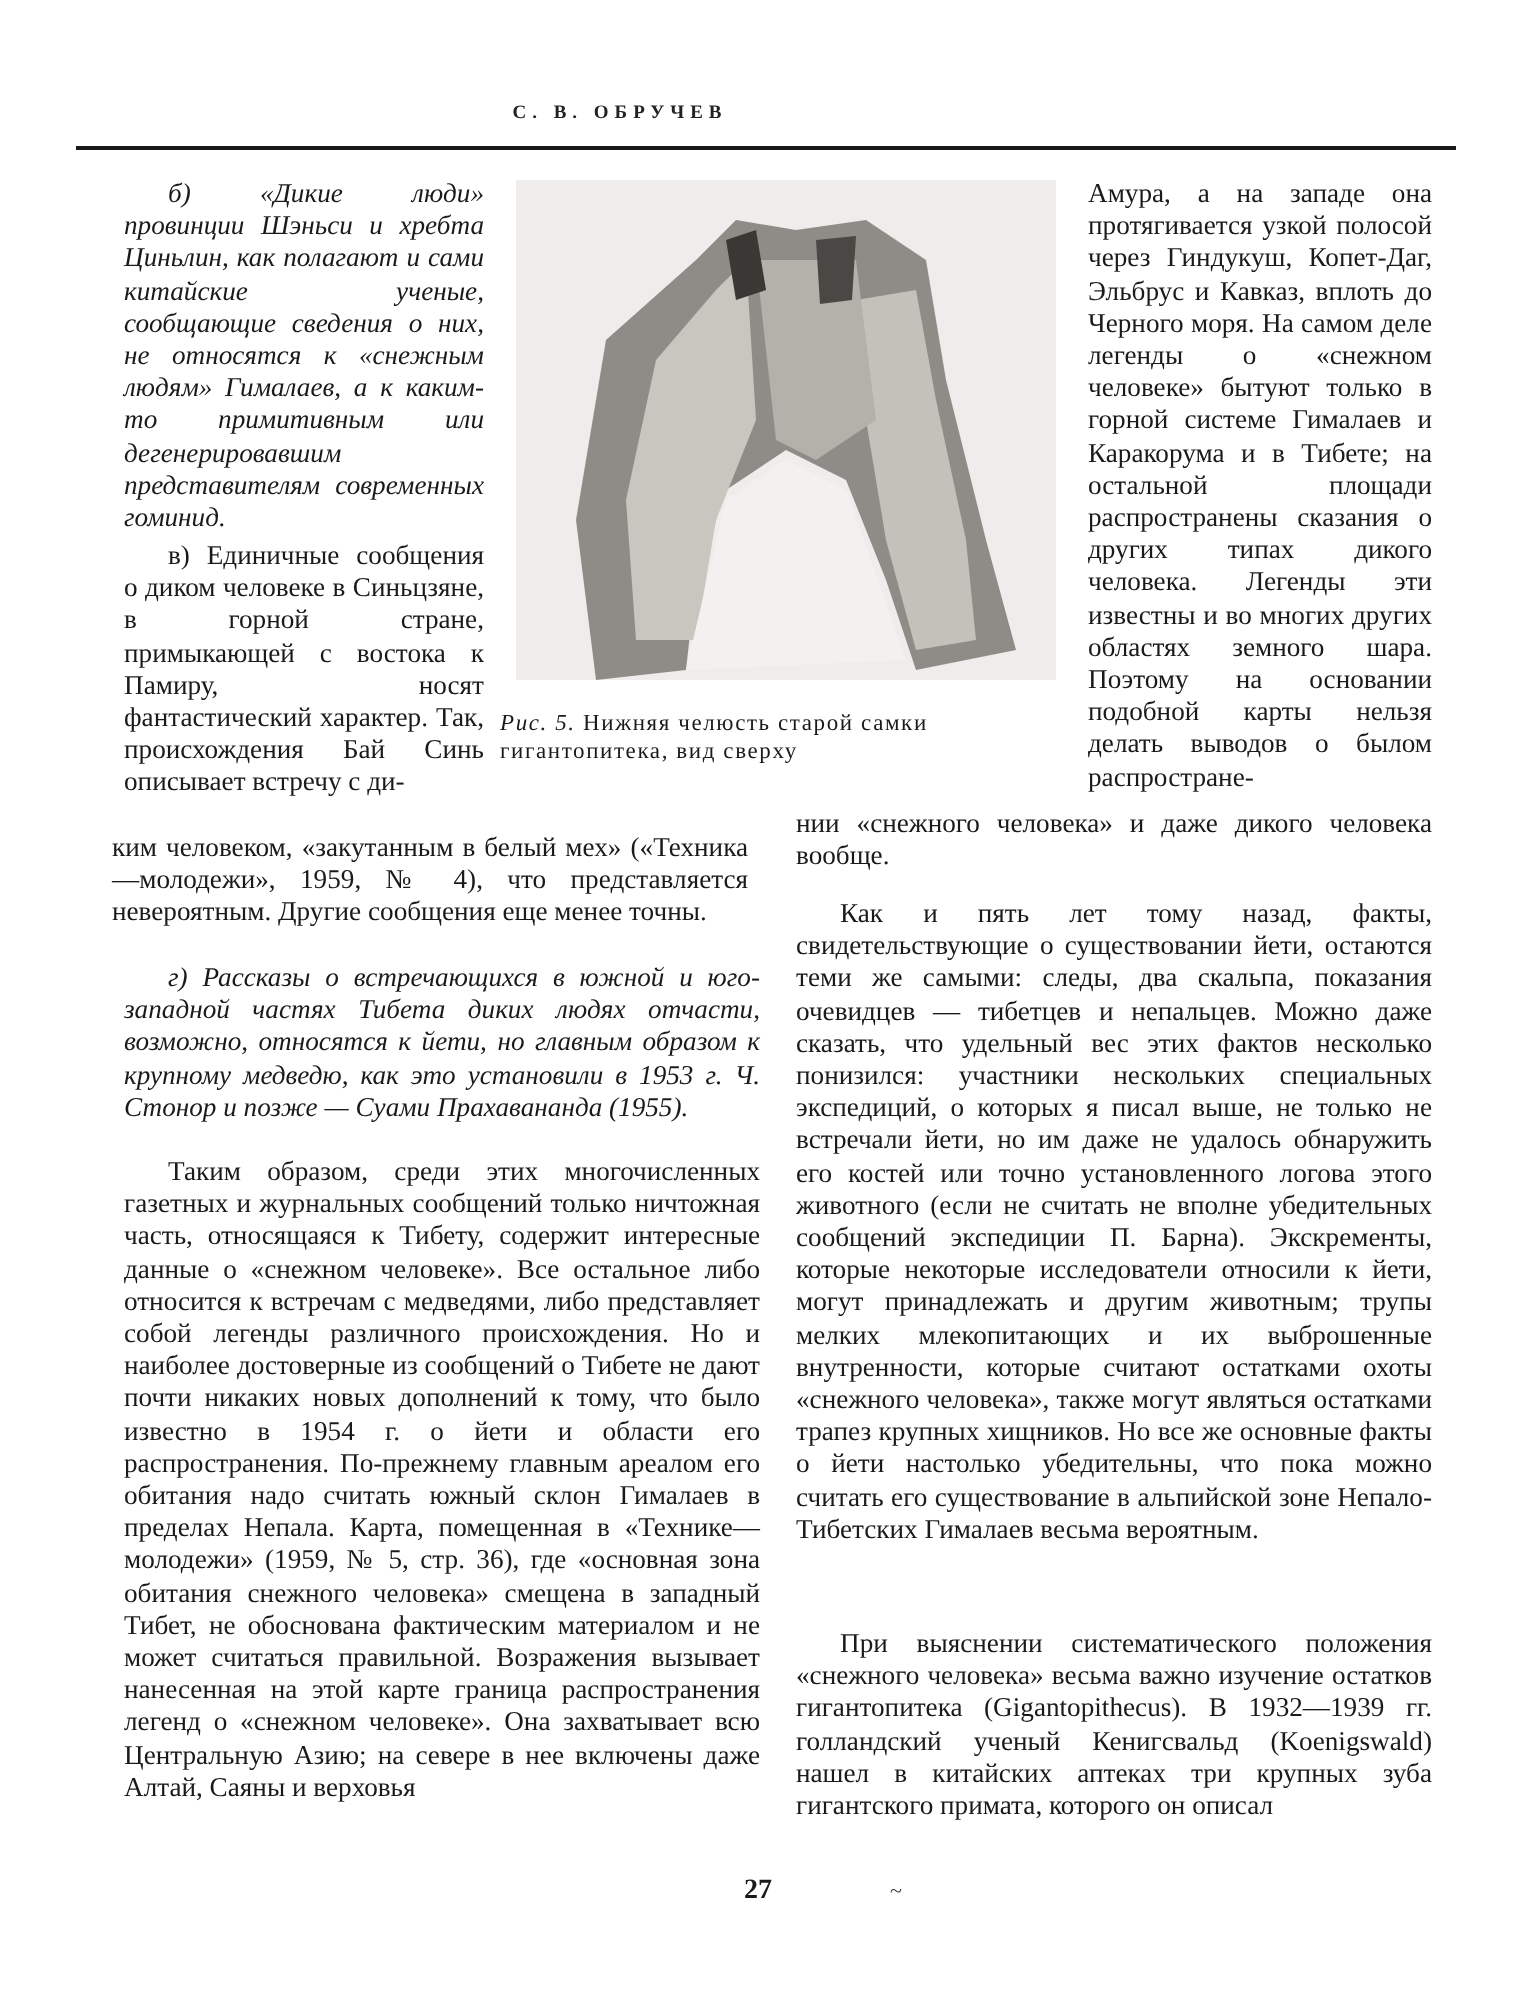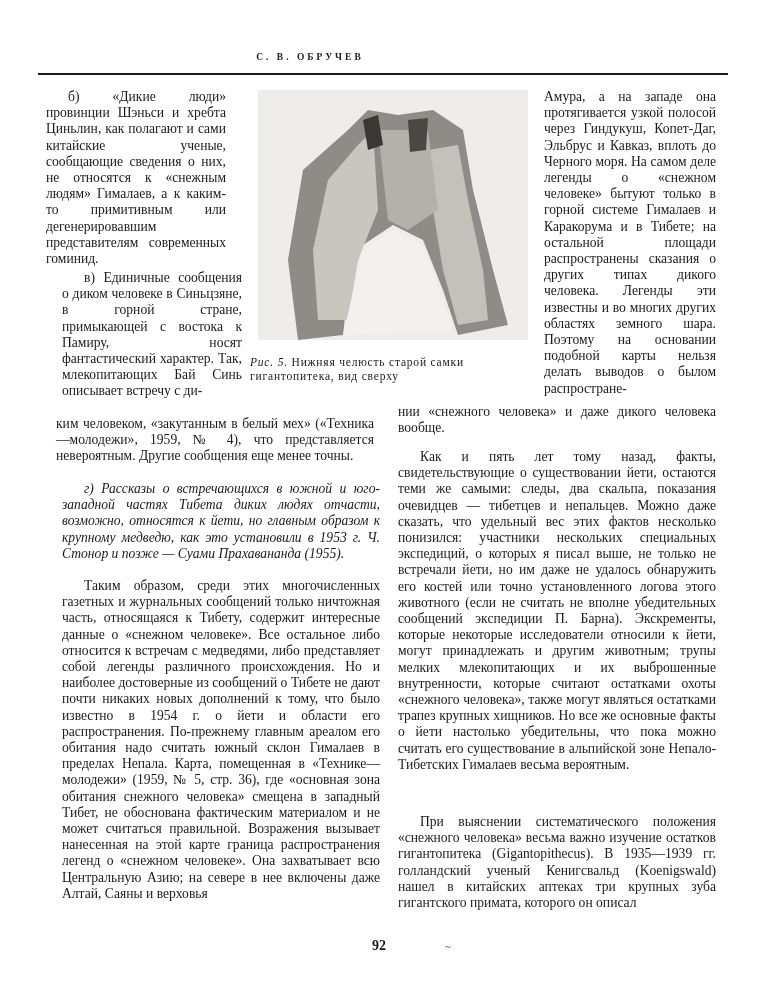--- a/index.html
+++ b/index.html
@@ -20,22 +20,22 @@
   .mark { position:absolute; top:940px; left:445px; font-size:11px; color:#333; }
 </style>
 </head>
 <body>
 
 <div>
   <div class="header">С. В. ОБРУЧЕВ</div>
   <div class="rule"></div>
 </div>
 
-<p class="p" style="left:46px; top:89px; width:180px; text-indent:22px;">б) «Дикие люди» провинции Шэньси и хребта Циньлин, как полагают и сами китайские ученые, сообщающие сведения о них, не относятся к «снежным людям» Гималаев, а к каким-то примитивным или дегенерировавшим представителям современных гоминид.</p>
-<p class="p" style="left:62px; top:270px; width:180px; text-indent:22px;">в) Единичные сообщения о диком человеке в Синьцзяне, в горной стране, примыкающей с востока к Памиру, носят фантастический характер. Так, млекопитающих Бай Синь описывает встречу с ди-</p>
+<p class="p" style="left:62px; top:89px; width:180px; text-indent:22px;font-style:italic;">б) «Дикие люди» провинции Шэньси и хребта Циньлин, как полагают и сами китайские ученые, сообщающие сведения о них, не относятся к «снежным людям» Гималаев, а к каким-то примитивным или дегенерировавшим представителям современных гоминид.</p>
+<p class="p" style="left:62px; top:270px; width:180px; text-indent:22px;">в) Единичные сообщения о диком человеке в Синьцзяне, в горной стране, примыкающей с востока к Памиру, носят фантастический характер. Так, происхождения Бай Синь описывает встречу с ди-</p>
 
 <div class="figure">
   <svg width="270" height="250" viewBox="0 0 270 250">
     <rect x="0" y="0" width="270" height="250" fill="#eeedeb"></rect>
     <path d="M40,250 L30,170 L45,80 L90,40 L110,20 L140,25 L175,20 L205,40 L215,100 L235,180 L250,235 L200,245 L185,200 L165,150 L135,135 L105,155 L90,200 L85,245 Z" fill="#8f8c87"></path>
     <path d="M60,230 L55,160 L70,90 L100,55 L115,40 L120,120 L100,170 L90,230 Z" fill="#c9c6c0"></path>
     <path d="M170,60 L200,55 L210,110 L225,180 L230,230 L200,235 L185,180 L175,120 Z" fill="#c4c1bb"></path>
     <path d="M120,40 L170,40 L180,120 L150,140 L130,130 Z" fill="#b4b0aa"></path>
     <path d="M85,245 L105,160 L135,140 L165,155 L195,240 Z" fill="#f2f1ef"></path>
     <path d="M105,30 L120,25 L125,55 L110,60 Z" fill="#3a3835"></path>
@@ -48,16 +48,16 @@
 </div>
 
 <p class="p" style="left:544px; top:89px; width:172px;">Амура, а на западе она протягивается узкой полосой через Гиндукуш, Копет-Даг, Эльбрус и Кавказ, вплоть до Черного моря. На самом деле легенды о «снежном человеке» бытуют только в горной системе Гималаев и Каракорума и в Тибете; на остальной площади распространены сказания о других типах дикого человека. Легенды эти известны и во многих других областях земного шара. Поэтому на основании подобной карты нельзя делать выводов о былом распростране-</p>
 
 <p class="p" style="left:56px; top:416px; width:318px;">ким человеком, «закутанным в белый мех» («Техника—молодежи», 1959, № 4), что представляется невероятным. Другие сообщения еще менее точны.</p>
 <p class="p" style="left:62px; top:481px; width:318px; text-indent:22px;font-style:italic;">г) Рассказы о встречающихся в южной и юго-западной частях Тибета диких людях отчасти, возможно, относятся к йети, но главным образом к крупному медведю, как это установили в 1953 г. Ч. Стонор и позже — Суами Прахавананда (1955).</p>
 <p class="p" style="left:62px; top:578px; width:318px; text-indent:22px;">Таким образом, среди этих многочисленных газетных и журнальных сообщений только ничтожная часть, относящаяся к Тибету, содержит интересные данные о «снежном человеке». Все остальное либо относится к встречам с медведями, либо представляет собой легенды различного происхождения. Но и наиболее достоверные из сообщений о Тибете не дают почти никаких новых дополнений к тому, что было известно в 1954 г. о йети и области его распространения. По-прежнему главным ареалом его обитания надо считать южный склон Гималаев в пределах Непала. Карта, помещенная в «Технике—молодежи» (1959, № 5, стр. 36), где «основная зона обитания снежного человека» смещена в западный Тибет, не обоснована фактическим материалом и не может считаться правильной. Возражения вызывает нанесенная на этой карте граница распространения легенд о «снежном человеке». Она захватывает всю Центральную Азию; на севере в нее включены даже Алтай, Саяны и верховья</p>
 
 <p class="p" style="left:398px; top:404px; width:318px;">нии «снежного человека» и даже дикого человека вообще.</p>
 <p class="p" style="left:398px; top:449px; width:318px; text-indent:22px;">Как и пять лет тому назад, факты, свидетельствующие о существовании йети, остаются теми же самыми: следы, два скальпа, показания очевидцев — тибетцев и непальцев. Можно даже сказать, что удельный вес этих фактов несколько понизился: участники нескольких специальных экспедиций, о которых я писал выше, не только не встречали йети, но им даже не удалось обнаружить его костей или точно установленного логова этого животного (если не считать не вполне убедительных сообщений экспедиции П. Барна). Экскременты, которые некоторые исследователи относили к йети, могут принадлежать и другим животным; трупы мелких млекопитающих и их выброшенные внутренности, которые считают остатками охоты «снежного человека», также могут являться остатками трапез крупных хищников. Но все же основные факты о йети настолько убедительны, что пока можно считать его существование в альпийской зоне Непало-Тибетских Гималаев весьма вероятным.</p>
-<p class="p" style="left:398px; top:814px; width:318px; text-indent:22px;">При выяснении систематического положения «снежного человека» весьма важно изучение остатков гигантопитека (Gigantopithecus). В 1935—1939 гг. голландский ученый Кенигсвальд (Koenigswald) нашел в китайских аптеках три крупных зуба гигантского примата, которого он описал</p>
+<p class="p" style="left:398px; top:814px; width:318px; text-indent:22px;">При выяснении систематического положения «снежного человека» весьма важно изучение остатков гигантопитека (Gigantopithecus). В 1932—1939 гг. голландский ученый Кенигсвальд (Koenigswald) нашел в китайских аптеках три крупных зуба гигантского примата, которого он описал</p>
 
-<div class="pagenum">92</div>
+<div class="pagenum">27</div>
 <div class="mark">~</div>
 
 </body></html>

